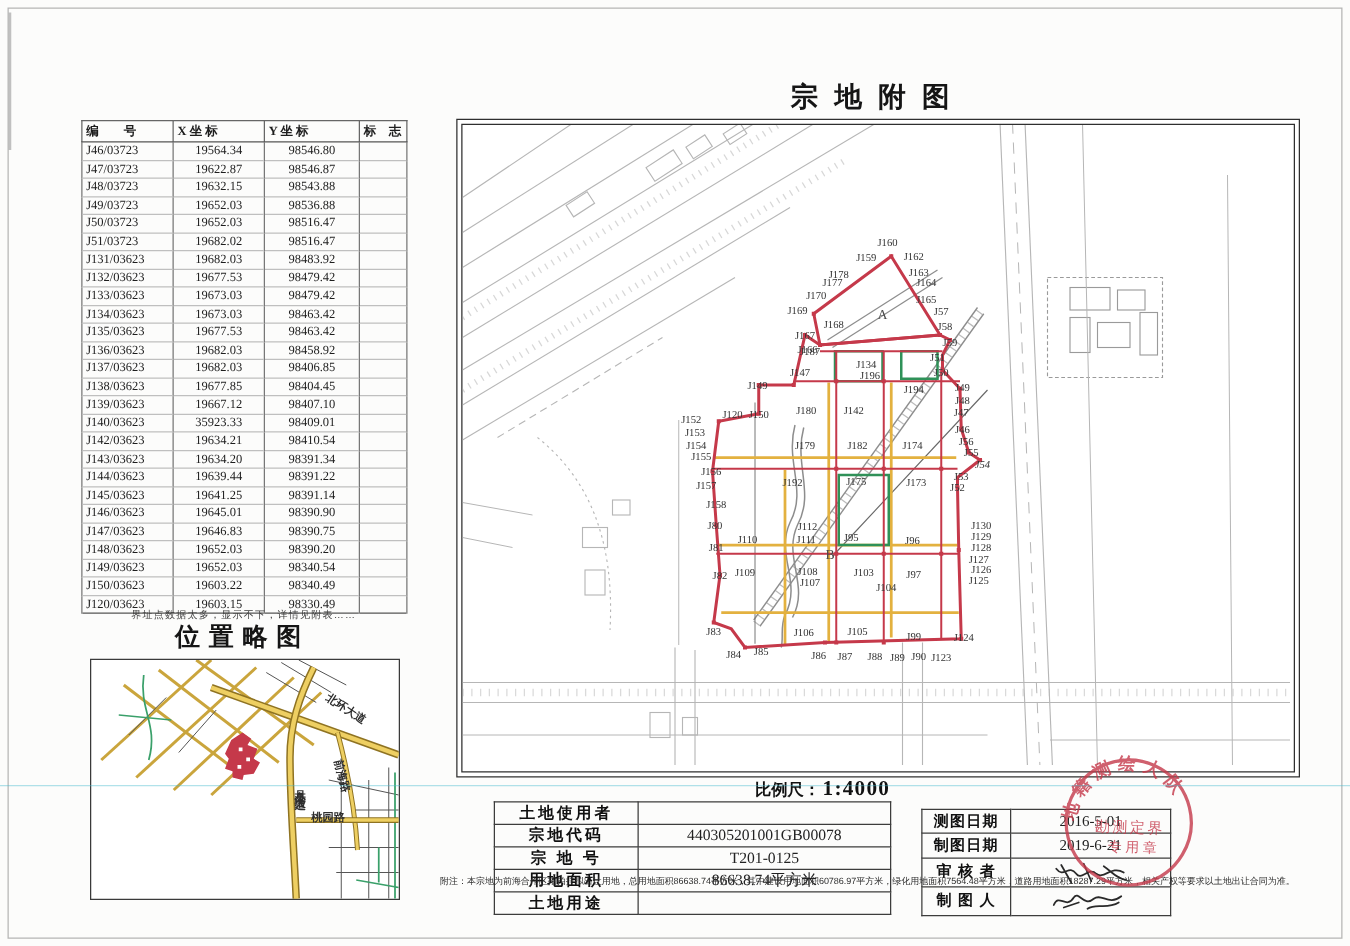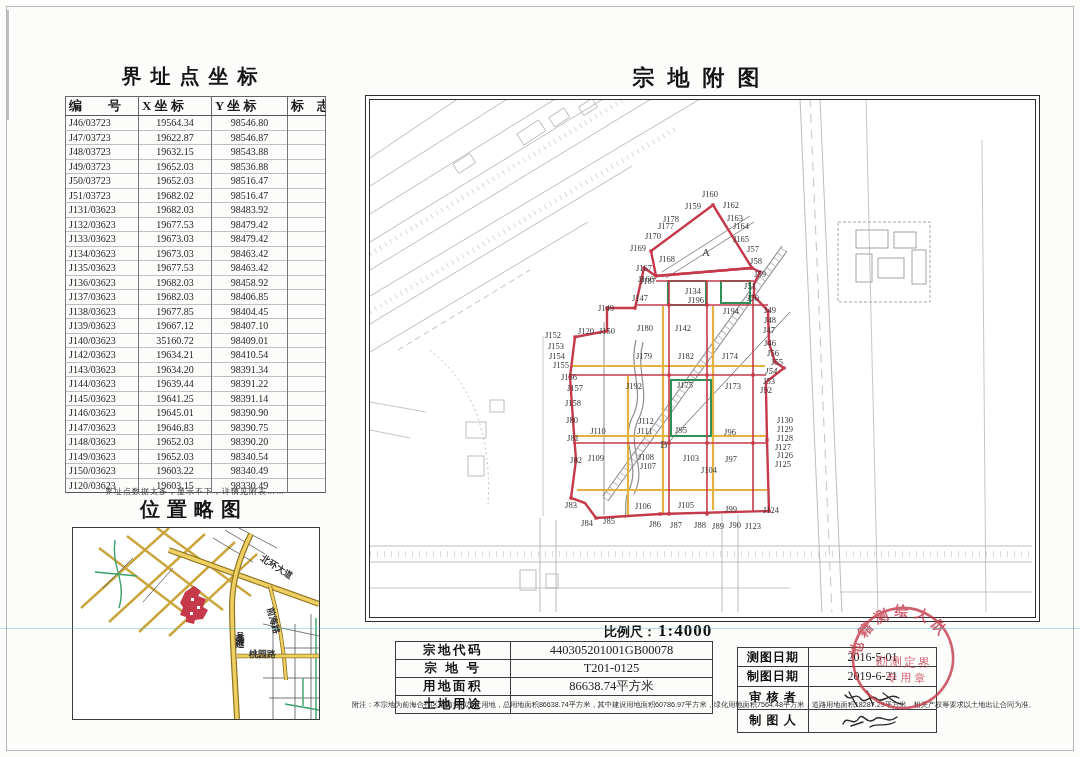--- a/index.html
+++ b/index.html
@@ -3,21 +3,21 @@
 <meta charset="utf-8">
 <style>
   html,body{margin:0;padding:0;background:#e8e8e8;}
   .page{position:relative;width:1080px;height:757px;background:#fcfcfb;font-family:"Liberation Sans",sans-serif;color:#222;overflow:hidden;margin:0 auto;}
   .page-frame{position:absolute;inset:6px;border:1px solid #b5b5b5;pointer-events:none;}
   .edge-l{position:absolute;left:7px;top:10px;width:2px;height:110px;background:#777;opacity:.45;}
   .scan-line{position:absolute;left:0;top:628px;width:1080px;height:1px;background:rgba(70,185,205,.42);z-index:60;}
   .abs{position:absolute;margin:0;}
   .coord-title{left:60px;top:63px;width:268px;text-align:center;font-size:20px;font-weight:bold;letter-spacing:9px;color:#151515;}
   .coord-table{position:absolute;left:65px;top:96px;width:260px;border-collapse:collapse;table-layout:fixed;font-family:"Liberation Serif",serif;font-size:10px;color:#1d1d1d;border:1.5px solid #555;}
-  .coord-table th{font-size:13px;font-weight:bold;height:16px;border:1px solid #666;border-bottom:1.2px solid #555;padding:0;text-align:left;padding-left:3px;white-space:nowrap;overflow:hidden;}
+  .coord-table th{font-size:10px;font-weight:bold;height:16px;border:1px solid #666;border-bottom:1.2px solid #555;padding:0;text-align:left;padding-left:3px;white-space:nowrap;overflow:hidden;}
   .coord-table td{height:13.5px;border-left:1px solid #777;border-right:1px solid #777;border-top:0.5px solid #bfbfbf;padding:0;white-space:nowrap;overflow:hidden;}
   .coord-table td.c0{padding-left:3px;text-align:left;}
   .coord-table td.c1,.coord-table td.c2{text-align:center;}
   .coord-note{left:65px;top:486px;width:260px;text-align:center;font-size:8px;color:#3d3d3d;letter-spacing:1px;}
   .loc-title{left:60px;top:496px;width:268px;text-align:center;font-size:20px;font-weight:bold;letter-spacing:7px;color:#151515;}
   .locmap{position:absolute;left:72px;top:527px;width:246px;height:191px;border:1.5px solid #3a3a3a;background:#fff;}
   .locmap svg{position:absolute;left:0;top:0;}
   .loc-label{position:absolute;font-size:9px;font-weight:bold;color:#2e2e2e;white-space:nowrap;transform-origin:left top;}
   .loc-label.vert{writing-mode:vertical-rl;letter-spacing:2px;}
   .map-title{left:365px;top:63px;width:675px;text-align:center;font-size:22px;font-weight:bold;letter-spacing:13px;color:#151515;}
@@ -40,21 +40,20 @@
   .stamp{position:absolute;left:842px;top:596px;width:122px;height:124px;z-index:40;opacity:.8;transform:rotate(-14deg);}
   .footnote{position:absolute;left:352px;top:700px;width:716px;font-size:7.2px;color:#2c2c2c;white-space:nowrap;overflow:hidden;letter-spacing:0;}
 </style>
 </head>
 <body>
 
 <div class="page">
   <div class="page-frame"></div>
   <div class="edge-l"></div>
 
-  <h2 class="abs coord-title">界址点坐标</h2>
 
   <table class="coord-table">
     <colgroup>
         <col style="width:73px">
         <col style="width:73px">
         <col style="width:76px">
         <col style="width:38px">
       </colgroup>
     <thead>
         <tr id="coordHead">
@@ -150,21 +149,21 @@
           <td class="c3"></td>
         </tr>
         <tr>
           <td class="c0">J139/03623</td>
           <td class="c1">19667.12</td>
           <td class="c2">98407.10</td>
           <td class="c3"></td>
         </tr>
         <tr>
           <td class="c0">J140/03623</td>
-          <td class="c1">35160.72</td>
+          <td class="c1">35923.33</td>
           <td class="c2">98409.01</td>
           <td class="c3"></td>
         </tr>
         <tr>
           <td class="c0">J142/03623</td>
           <td class="c1">19634.21</td>
           <td class="c2">98410.54</td>
           <td class="c3"></td>
         </tr>
         <tr>
@@ -409,21 +408,21 @@
           <span class="map-label" style="left: 386px; top: 161px;">J58</span>
           <span class="map-label" style="left: 390px; top: 174px;">J59</span>
           <span class="map-label" style="left: 380px; top: 186px;">J51</span>
           <span class="map-label" style="left: 383px; top: 198px;">J50</span>
           <span class="map-label" style="left: 400px; top: 210px;">J49</span>
           <span class="map-label" style="left: 400px; top: 220px;">J48</span>
           <span class="map-label" style="left: 399px; top: 230px;">J47</span>
           <span class="map-label" style="left: 400px; top: 243px;">J46</span>
           <span class="map-label" style="left: 403px; top: 253px;">J56</span>
           <span class="map-label" style="left: 407px; top: 262px;">J55</span>
-          <span class="map-label" style="left: 401px; top: 271px; font-style: italic;">J54</span>
+          <span class="map-label" style="left: 416px; top: 271px; font-style: italic;">J54</span>
           <span class="map-label" style="left: 399px; top: 281px;">J53</span>
           <span class="map-label" style="left: 396px; top: 290px;">J52</span>
           <span class="map-label" style="left: 415px; top: 320px;">J130</span>
           <span class="map-label" style="left: 415px; top: 329px;">J129</span>
           <span class="map-label" style="left: 415px; top: 338px;">J128</span>
           <span class="map-label" style="left: 413px; top: 347px;">J127</span>
           <span class="map-label" style="left: 415px; top: 355px;">J126</span>
           <span class="map-label" style="left: 413px; top: 364px;">J125</span>
           <span class="map-label" style="left: 401px; top: 410px;">J124</span>
           <span class="map-label" style="left: 383px; top: 426px;">J123</span>
@@ -432,21 +431,21 @@
           <span class="map-label" style="left: 330px; top: 425px;">J88</span>
           <span class="map-label" style="left: 306px; top: 425px;">J87</span>
           <span class="map-label" style="left: 285px; top: 424px;">J86</span>
           <span class="map-label" style="left: 239px; top: 421px;">J85</span>
           <span class="map-label" style="left: 217px; top: 423px;">J84</span>
           <span class="map-label" style="left: 201px; top: 405px;">J83</span>
           <span class="map-label" style="left: 206px; top: 360px;">J82</span>
           <span class="map-label" style="left: 203px; top: 338px;">J81</span>
           <span class="map-label" style="left: 202px; top: 320px;">J80</span>
           <span class="map-label" style="left: 203px; top: 303px;">J158</span>
-          <span class="map-label" style="left: 205px; top: 288px;">J157</span>
+          <span class="map-label" style="left: 195px; top: 288px;">J157</span>
           <span class="map-label" style="left: 199px; top: 277px;">J156</span>
           <span class="map-label" style="left: 191px; top: 265px;">J155</span>
           <span class="map-label" style="left: 187px; top: 256px;">J154</span>
           <span class="map-label" style="left: 186px; top: 246px;">J153</span>
           <span class="map-label" style="left: 183px; top: 235px;">J152</span>
           <span class="map-label" style="left: 216px; top: 231px;">J120</span>
           <span class="map-label" style="left: 237px; top: 231px;">J150</span>
           <span class="map-label" style="left: 236px; top: 208px;">J149</span>
           <span class="map-label" style="left: 270px; top: 198px;">J147</span>
           <span class="map-label" style="left: 278px; top: 181px;">J187</span>
@@ -489,20 +488,24 @@
   </div>
 
   <div class="scalebar">
     <span class="sl">比例尺：</span>
     <span class="sv">1:4000</span>
   </div>
 
   <table class="land-table">
     <tbody id="landBody">
         <tr>
+          <th>土地使用者</th>
+          <td></td>
+        </tr>
+        <tr>
           <th>宗地代码</th>
           <td>440305201001GB00078</td>
         </tr>
         <tr>
           <th>宗 地 号</th>
           <td>T201-0125</td>
         </tr>
         <tr>
           <th>用地面积</th>
           <td>86638.74平方米</td>

